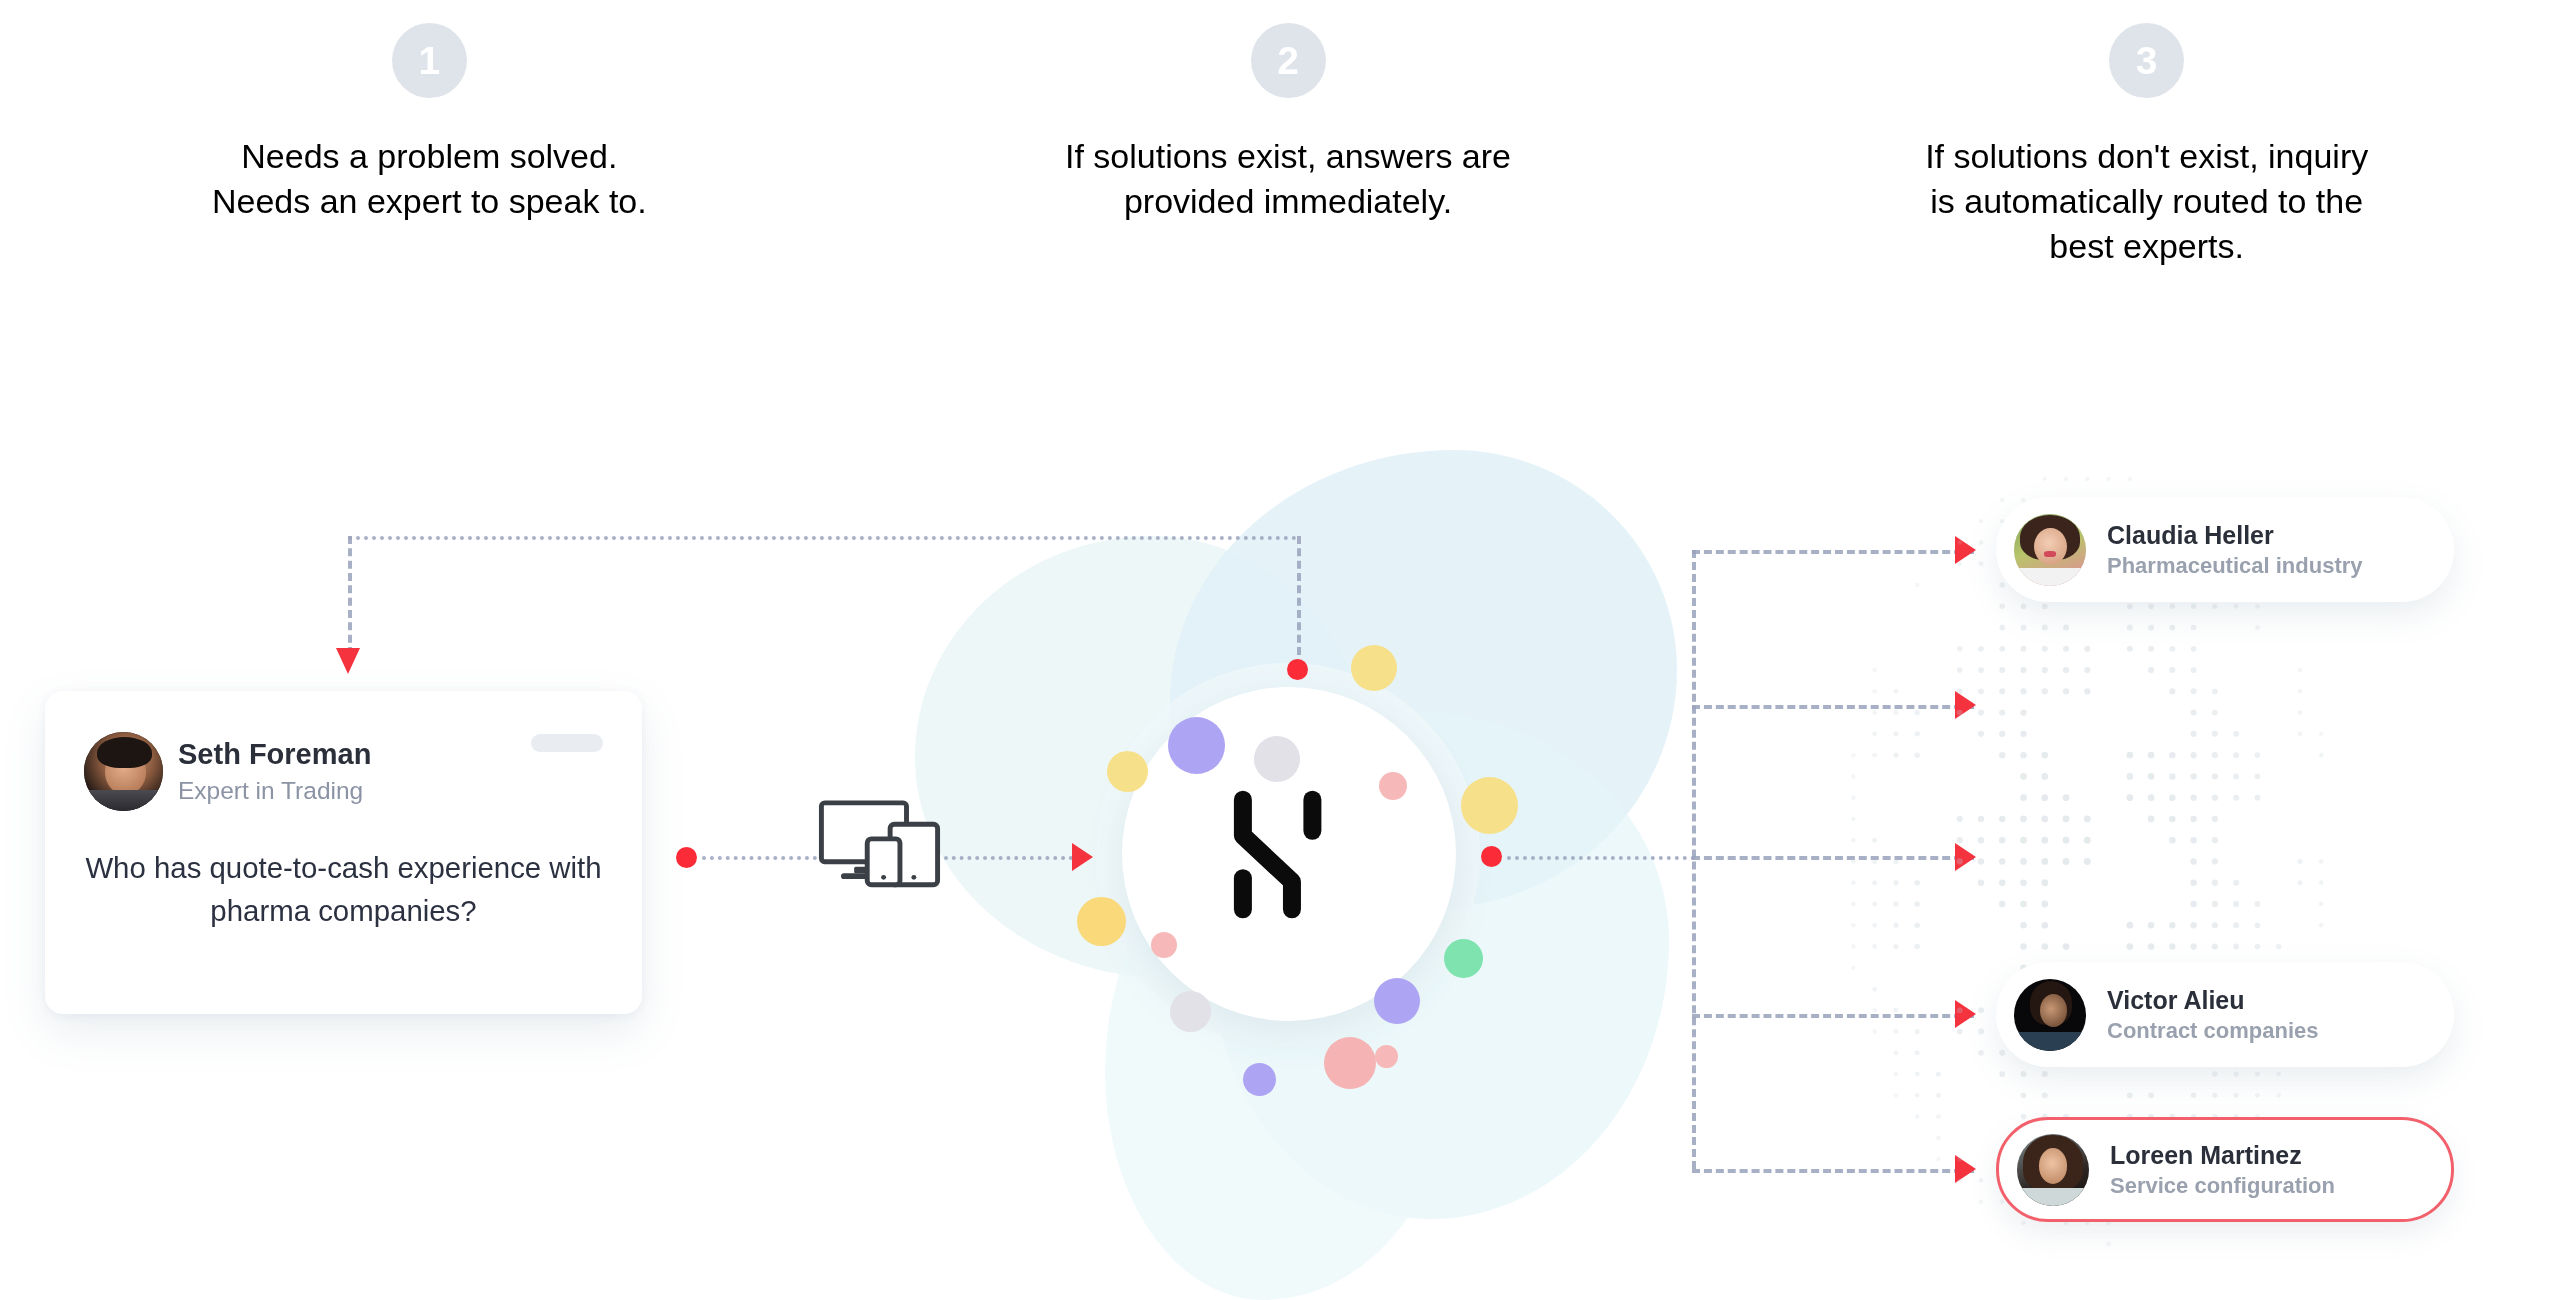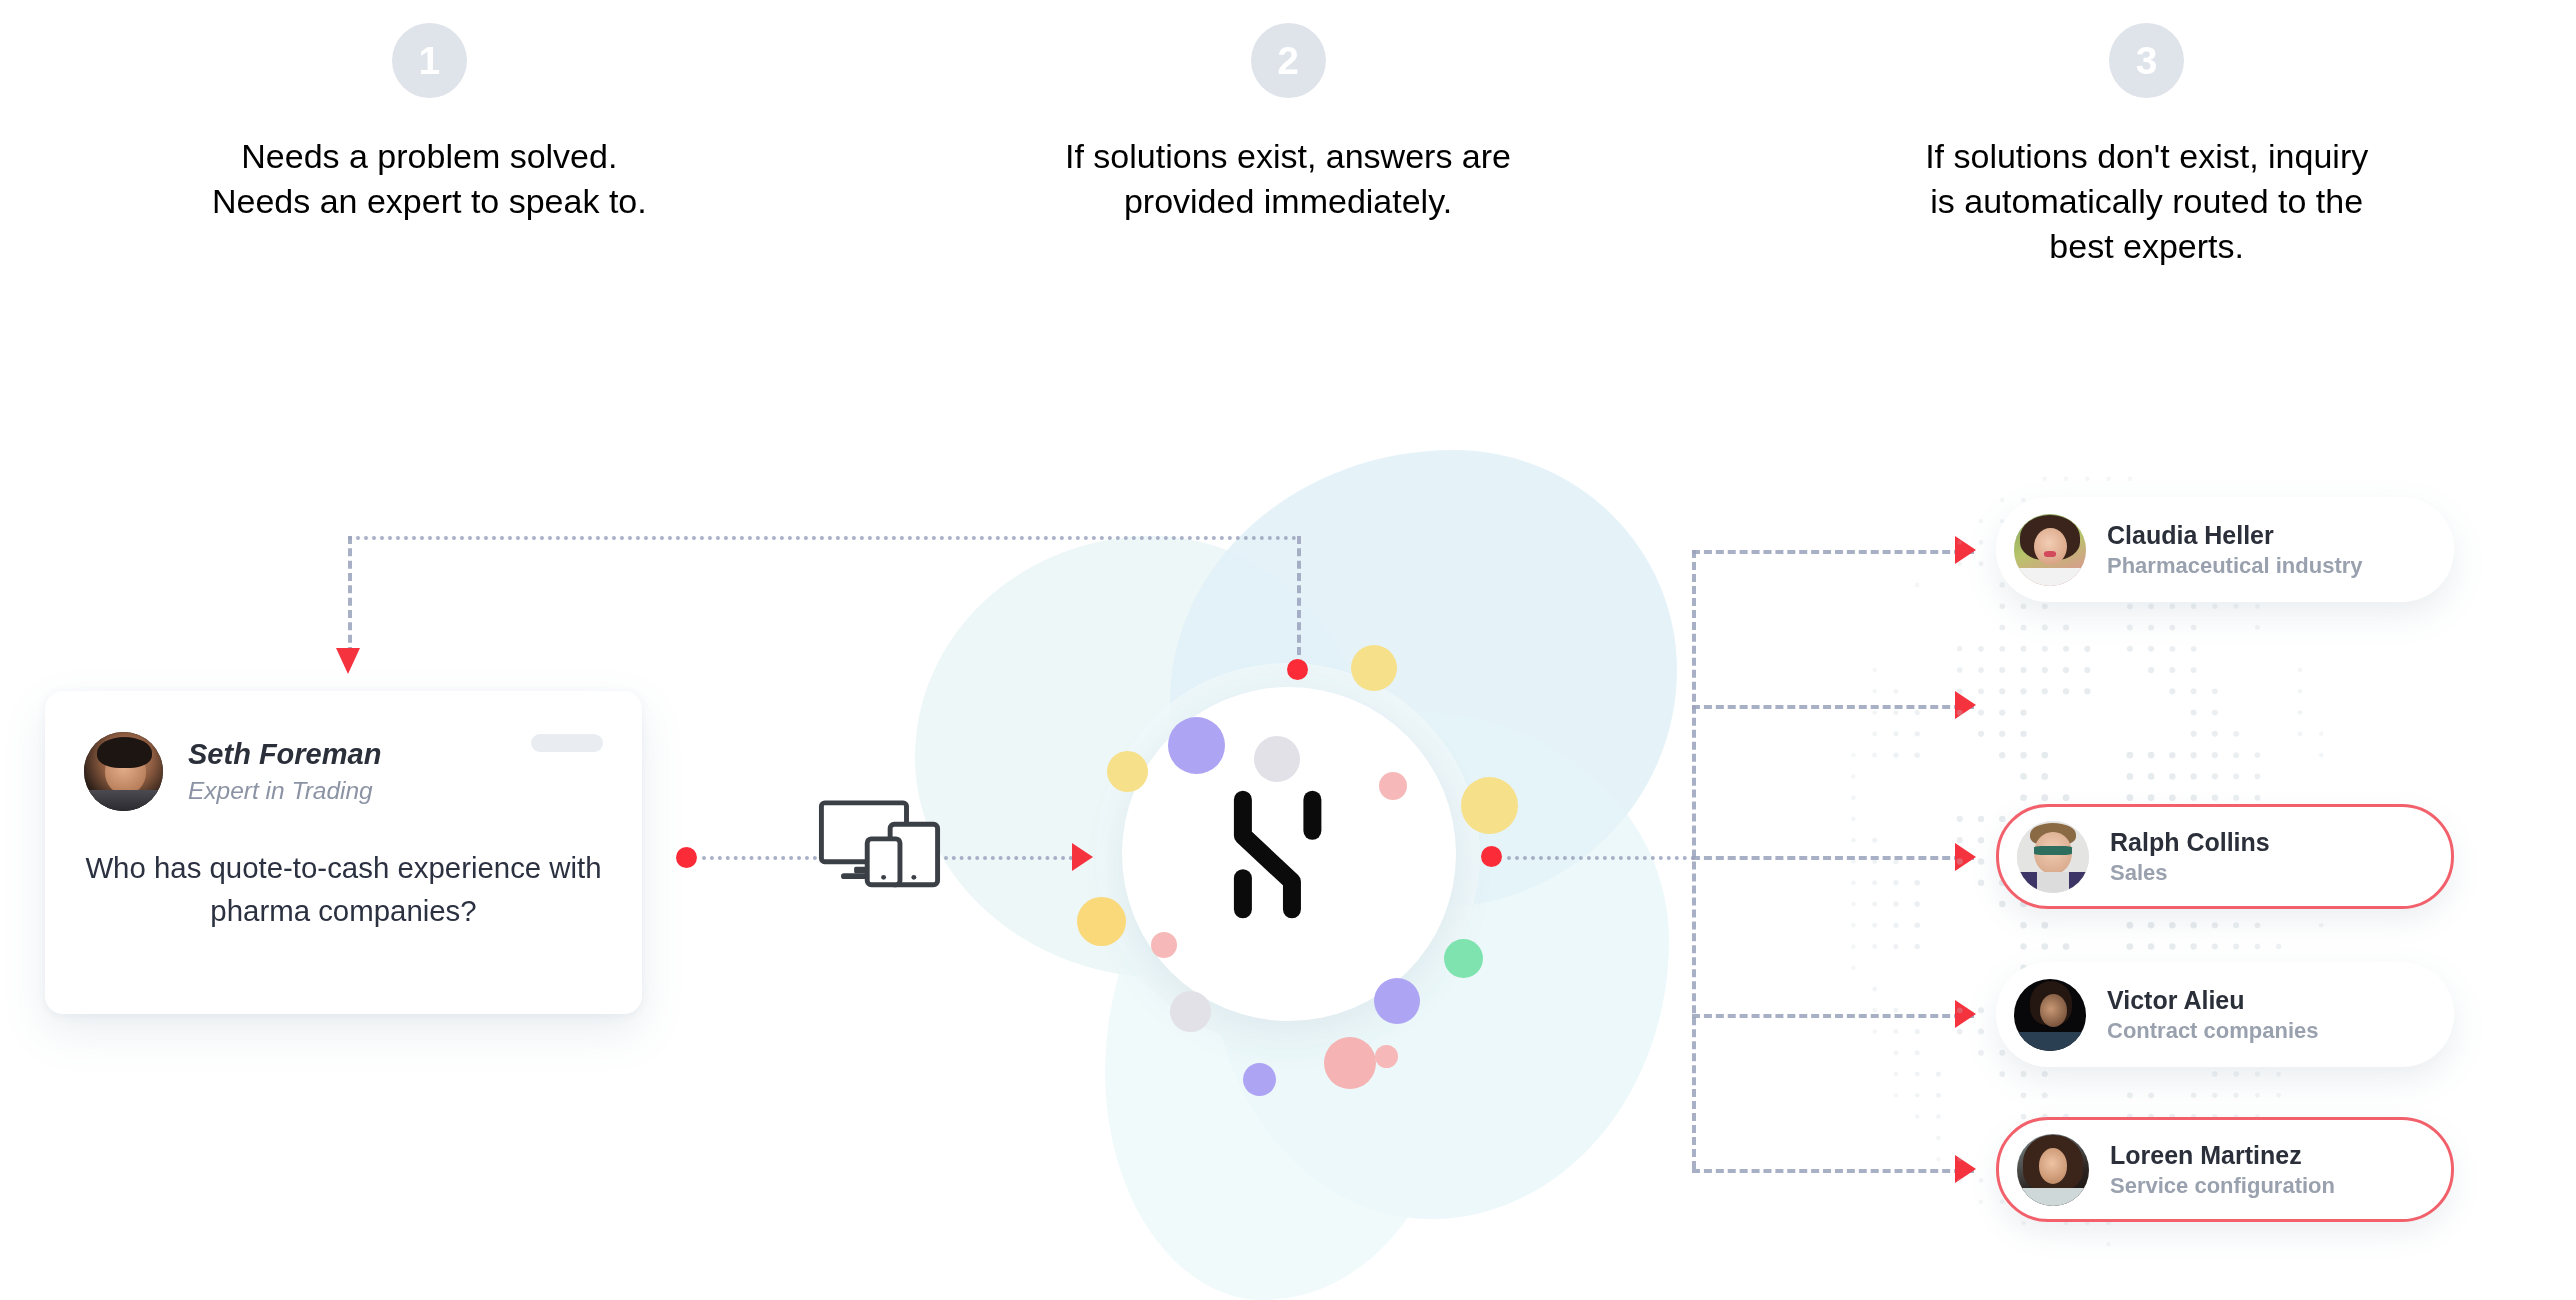--- a/index.html
+++ b/index.html
@@ -98,21 +98,21 @@
   .chat-card {
     position:absolute; left:45px; top:691px; width:597px; height:323px;
     background:#ffffff; border-radius:18px;
     box-shadow:0 18px 44px rgba(90,120,150,.13), 0 1.6px 8.2px rgba(90,120,150,.07);
   }
   .chat-head { display:flex; align-items:center; padding:41px 39px 0 39px; position:relative; }
   .avatar-lg {
     width:79px; height:79px; border-radius:50%; flex:0 0 79px;
     background:#2b2320; overflow:hidden; position:relative;
   }
-  .chat-names { margin-left:25px;font-style:italic; }
+  .chat-names { margin-left:15px; }
   .chat-name { font-size:29px; font-weight:700; color:#2a2f3a; line-height:1.15; }
   .chat-role { font-size:24.5px; color:#8b93a4; margin-top:4.9px; line-height:1.15; }
   .chat-pill {
     position:absolute; right:39px; top:43px;
     width:72px; height:18px; border-radius:9px; background:#e9ecf1;
   }
   .chat-body {
     padding:36px 39px 0 39px;
     font-size:29.4px; line-height:1.45; color:#2b3140;text-align:center;
   }
@@ -665,35 +665,20 @@
         <span class="body" style="height:24%;background:#f2f2f2;"></span>
       </span>
     </div>
     <div class="expert-txt">
       <div class="expert-name">Claudia Heller</div>
       <div class="expert-role">Pharmaceutical industry</div>
     </div>
   </div>
 
 
-  <div class="expert-card highlight" style="top:804px;">
-    <div class="avatar-sm">
-      <span class="ph">
-        <span class="bg" style="background:#e4e4e2;"></span>
-        <span class="hair" style="left:18%;top:4%;width:64%;height:32%;background:#8a6a45;"></span>
-        <span class="face" style="left:24%;top:16%;width:52%;height:58%;background:radial-gradient(circle at 48% 42%,#f0cdb3,#d9a98c 80%);"></span>
-        <span class="face" style="left:24%;top:36%;width:52%;height:12%;background:#2e6e5e;border-radius:18%;"></span>
-        <span class="body" style="height:28%;background:linear-gradient(90deg,#3c3566 0%,#3c3566 28%,#dcdcdc 28%,#dcdcdc 72%,#3c3566 72%);"></span>
-      </span>
-    </div>
-    <div class="expert-txt">
-      <div class="expert-name">Ralph Collins</div>
-      <div class="expert-role">Sales</div>
-    </div>
-  </div>
 
   <div class="expert-card" style="top:962px;">
     <div class="avatar-sm">
       <span class="ph">
         <span class="bg" style="background:#08070a;"></span>
         <span class="hair" style="left:22%;top:4%;width:58%;height:60%;background:#241611;"></span>
         <span class="face" style="left:36%;top:22%;width:38%;height:46%;background:radial-gradient(circle at 40% 45%,#c89875,#6e4a33 85%);"></span>
         <span class="body" style="height:26%;background:#2b3f52;"></span>
       </span>
     </div>

